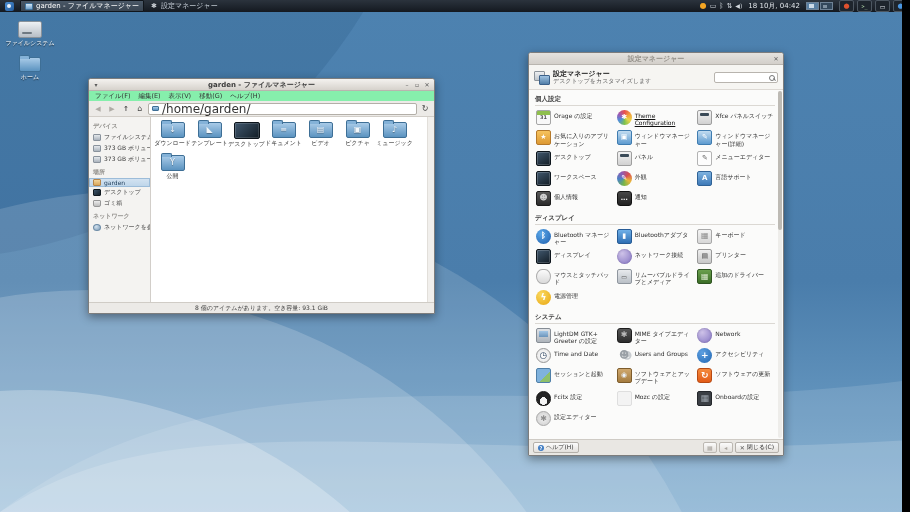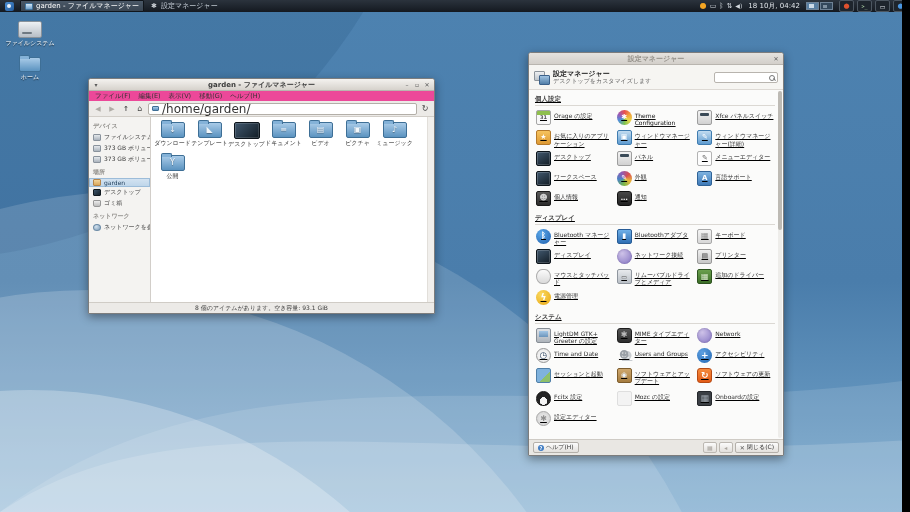--- a/index.html
+++ b/index.html
@@ -60,21 +60,21 @@
   .wc{width:10px;height:9px;display:flex;align-items:center;justify-content:center;font-size:6px;color:#5a5a5a;}
   .wmenu{margin-left:2px;}
   .wmenu::after{content:"▾";}
   .wc-min::after{content:"–";}
   .wc-max::after{content:"▫";}
   .wc-close::after{content:"✕";}
   .wc-group{margin-left:auto;display:flex;margin-right:2px;}
 
   
   #fm{left:88px;top:78px;width:347px;height:236px;z-index:20;}
-  .menubar{height:10px;display:flex;align-items:center;gap:2px;padding:0 3px;background:#ec4899;flex:none;}
+  .menubar{height:10px;display:flex;align-items:center;gap:2px;padding:0 3px;background:#86efac;flex:none;}
   .menu-item{font-size:6.5px;color:#333;padding:0 3px;}
   .toolbar{height:15px;display:flex;align-items:center;gap:2px;padding:0 3px;background:#eceae7;border-bottom:1px solid #d2cec8;flex:none;}
   .tbtn{width:12px;height:11px;display:flex;align-items:center;justify-content:center;font-size:7px;color:#474747;border-radius:2px;}
   .tbtn.disabled{color:#b0aca6;}
   .tb-back::after{content:"◀";}
   .tb-fwd::after{content:"▶";}
   .tb-up::after{content:"↑";font-weight:bold;}
   .tb-home::after{content:"⌂";font-size:8px;}
   .tb-reload::after{content:"↻";font-size:8px;}
   .pathbar{flex:1;height:10px;background:#fff;border:1px solid #b3afa8;border-radius:2px;display:flex;align-items:center;padding:0 3px;gap:3px;}
@@ -107,21 +107,21 @@
   .smicon{width:15px;height:12px;position:relative;flex:none;}
   .smicon::before{content:"";position:absolute;left:0;top:0;width:9px;height:8px;background:linear-gradient(#eef0f2,#bfc6cc);border:1px solid #8d949b;border-radius:1px;}
   .smicon::after{content:"";position:absolute;left:5px;top:4px;width:9px;height:8px;background:linear-gradient(#9fc3e2,#527fa8);border:1px solid #3c618a;border-radius:1px;}
   .sm-titles{flex:1;min-width:0;}
   .sm-title{font-size:7px;font-weight:bold;color:#222;line-height:1.15;}
   .sm-sub{font-size:6px;color:#5c5c5c;line-height:1.15;}
   .searchwrap{width:62px;height:9px;background:#fff;border:1px solid #b8b4ae;border-radius:2px;display:flex;align-items:center;flex:none;position:relative;}
   .searchwrap input{border:none;outline:none;width:100%;height:100%;font-size:6px;padding:0 10px 0 2px;background:transparent;font-family:inherit;}
   .mag{position:absolute;right:2px;top:2px;width:4px;height:4px;border:1px solid #777;border-radius:50%;}
   .mag::after{content:"";position:absolute;left:3px;top:3px;width:3px;height:1px;background:#777;transform:rotate(45deg);}
-  .sm-content{flex:1;overflow:hidden;padding:3px 8px 12px 6px;position:relative;text-decoration:underline;}
+  .sm-content{flex:1;overflow:hidden;padding:3px 8px 12px 6px;position:relative;}
   .sm-scroll{position:absolute;right:1px;top:1px;bottom:1px;width:4px;background:#eeedea;border-radius:2px;}
   .sm-scroll::after{content:"";position:absolute;left:0;right:0;top:0;height:40%;background:#bdbab4;border-radius:2px;}
   .sec-h{font-size:6.5px;font-weight:bold;color:#454545;padding:2px 0 1px;border-bottom:1px solid #dbd8d3;margin-bottom:2px;}
   .sec-grid{display:grid;grid-template-columns:repeat(3,1fr);column-gap:2px;margin-bottom:3px;}
   .sitem{display:flex;align-items:flex-start;gap:3px;padding:2px 1px;border-radius:2px;min-height:16px;}
   .sitem .slbl{font-size:6px;color:#2e2e2e;line-height:1.2;padding-top:2px;}
   .sitem.hover .slbl{text-decoration:underline;color:#111;}
   .si{width:15px;height:15px;flex:none;display:flex;align-items:center;justify-content:center;color:#fff;
       font-size:8px;font-weight:bold;border-radius:2px;box-sizing:border-box;line-height:1;}
   .i-orage-calendar{background:linear-gradient(180deg,#8fbf4d 0%,#8fbf4d 28%,#f8f8f8 28%);border:1px solid #a6a6a6;color:#555;font-size:5px;}

